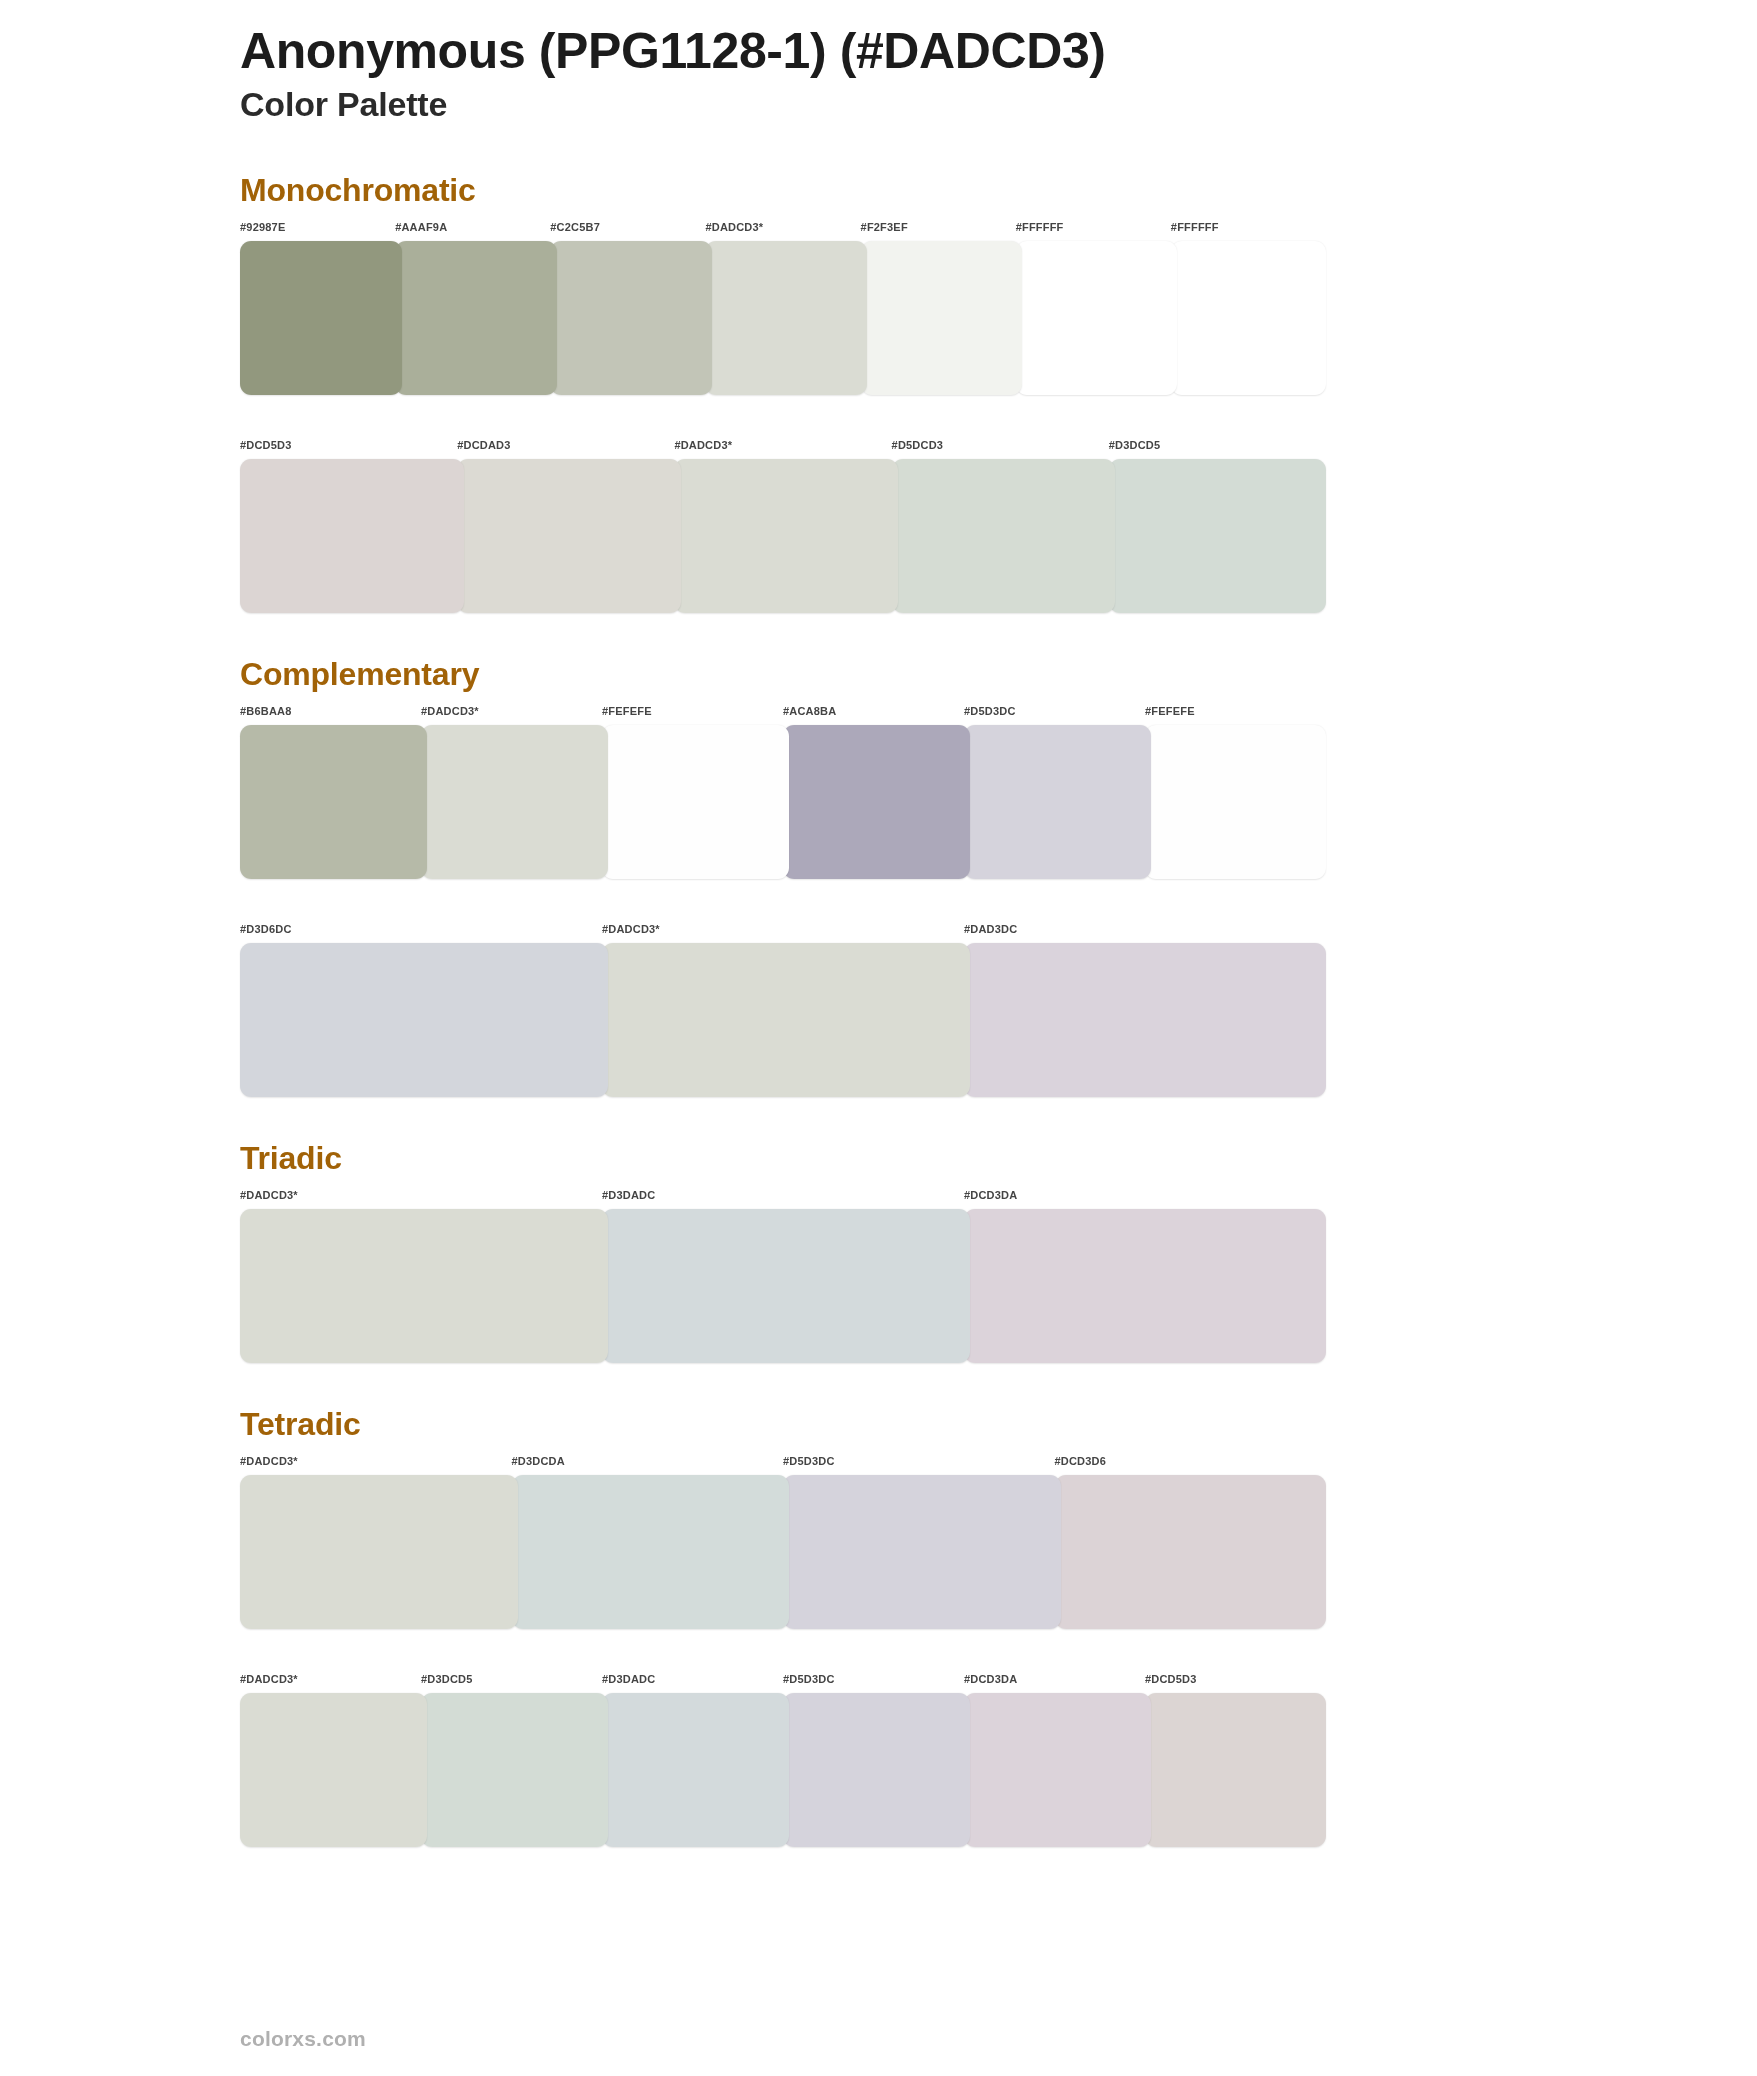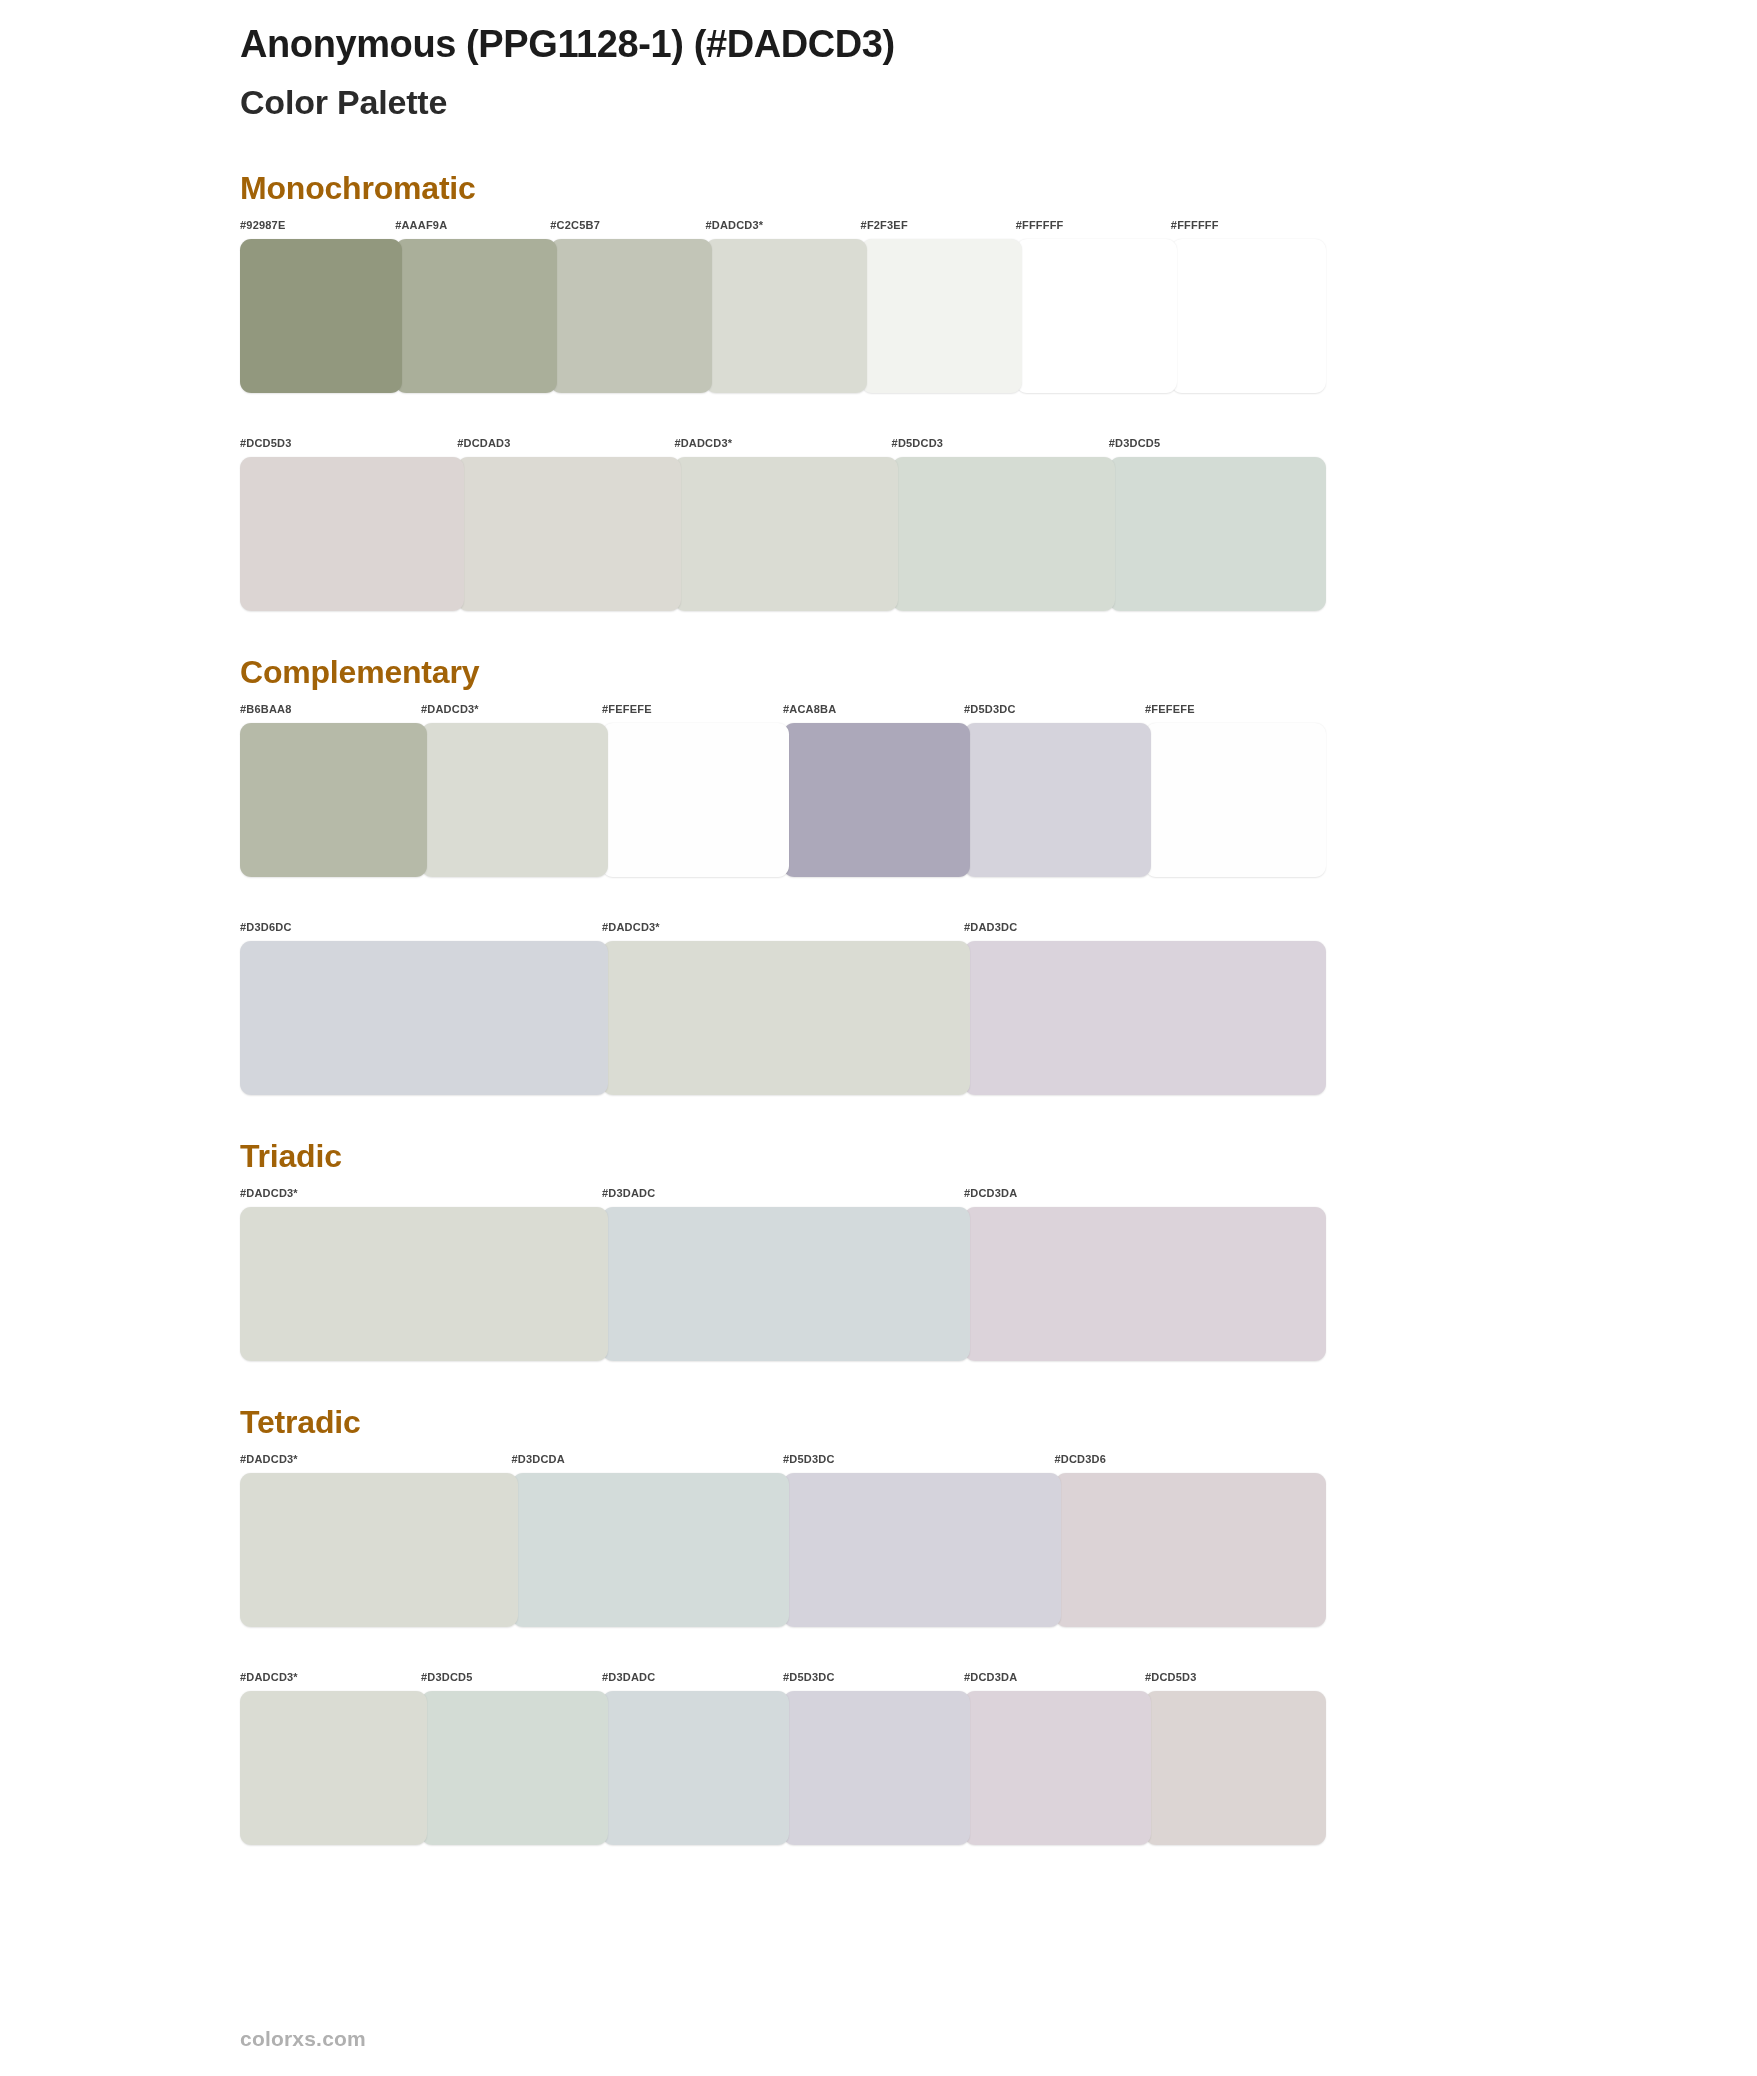--- a/index.html
+++ b/index.html
@@ -20,35 +20,35 @@
     box-sizing: border-box;
     padding: 0;
     overflow: hidden;
   }
 
   
   .header {
     padding: 22.4px 0 0 240px;
   }
   .page-title {
-    font-size: 38px;
+    font-size: 50px;
     font-weight: bold;
     color: #1c1c1c;
     letter-spacing: -0.4px;
     line-height: 1.18;
     margin: 0;
     font-family: "Liberation Sans", sans-serif;
   }
   .page-subtitle {
     font-size: 34px;
     font-weight: bold;
     color: #2b2b2b;
     letter-spacing: -0.2px;
     line-height: 1.2;
-    margin: 15px 0 0 0;
+    margin: 3px 0 0 0;
   }
 
   
   .sections {
     margin-top: 48px;
   }
   .section {
     position: relative;
     padding-left: 240px;
   }

